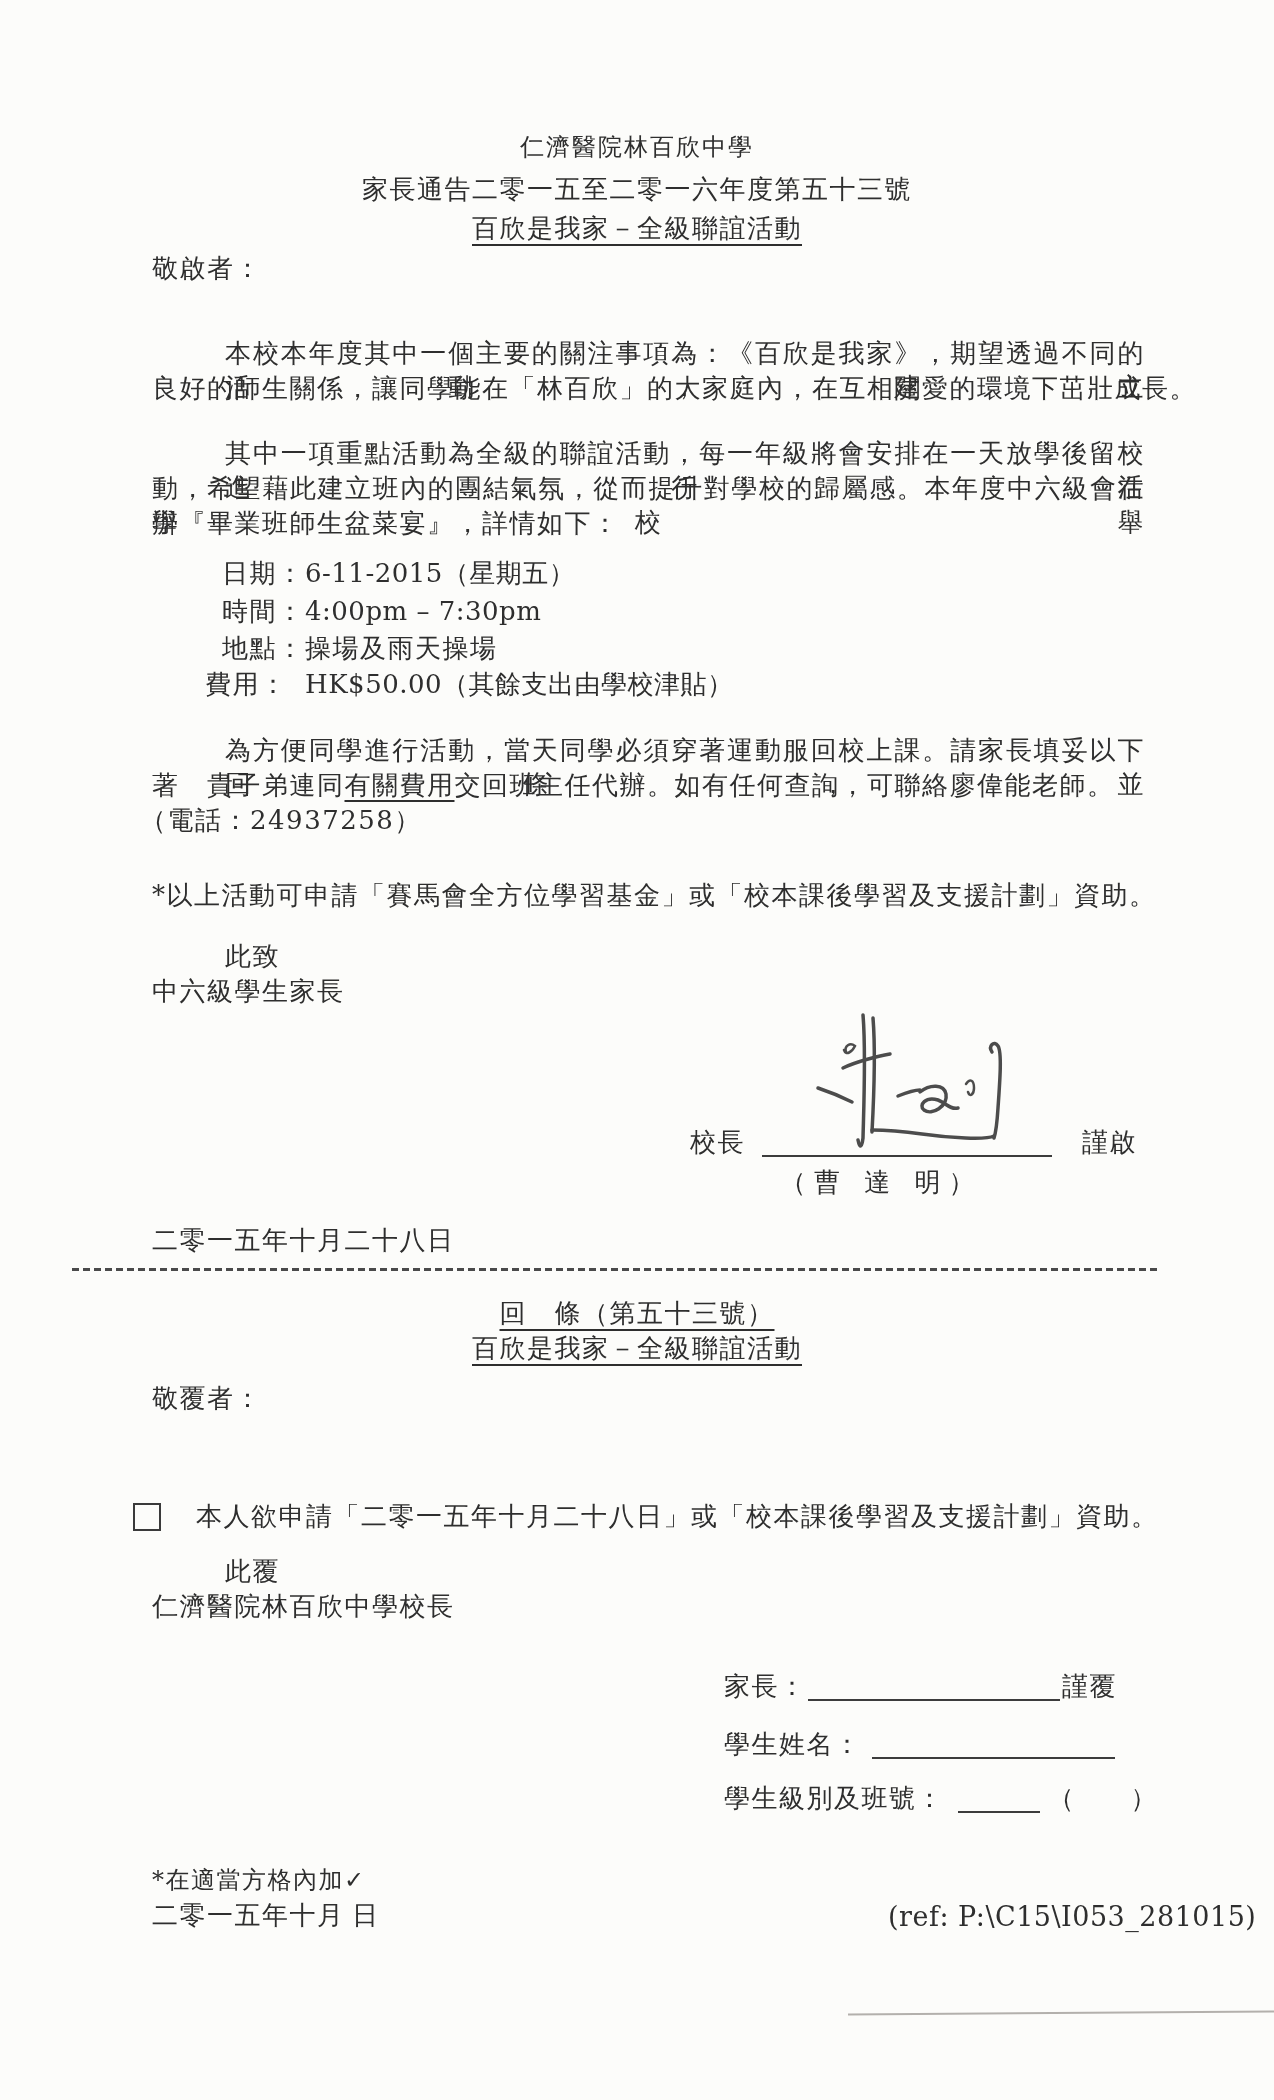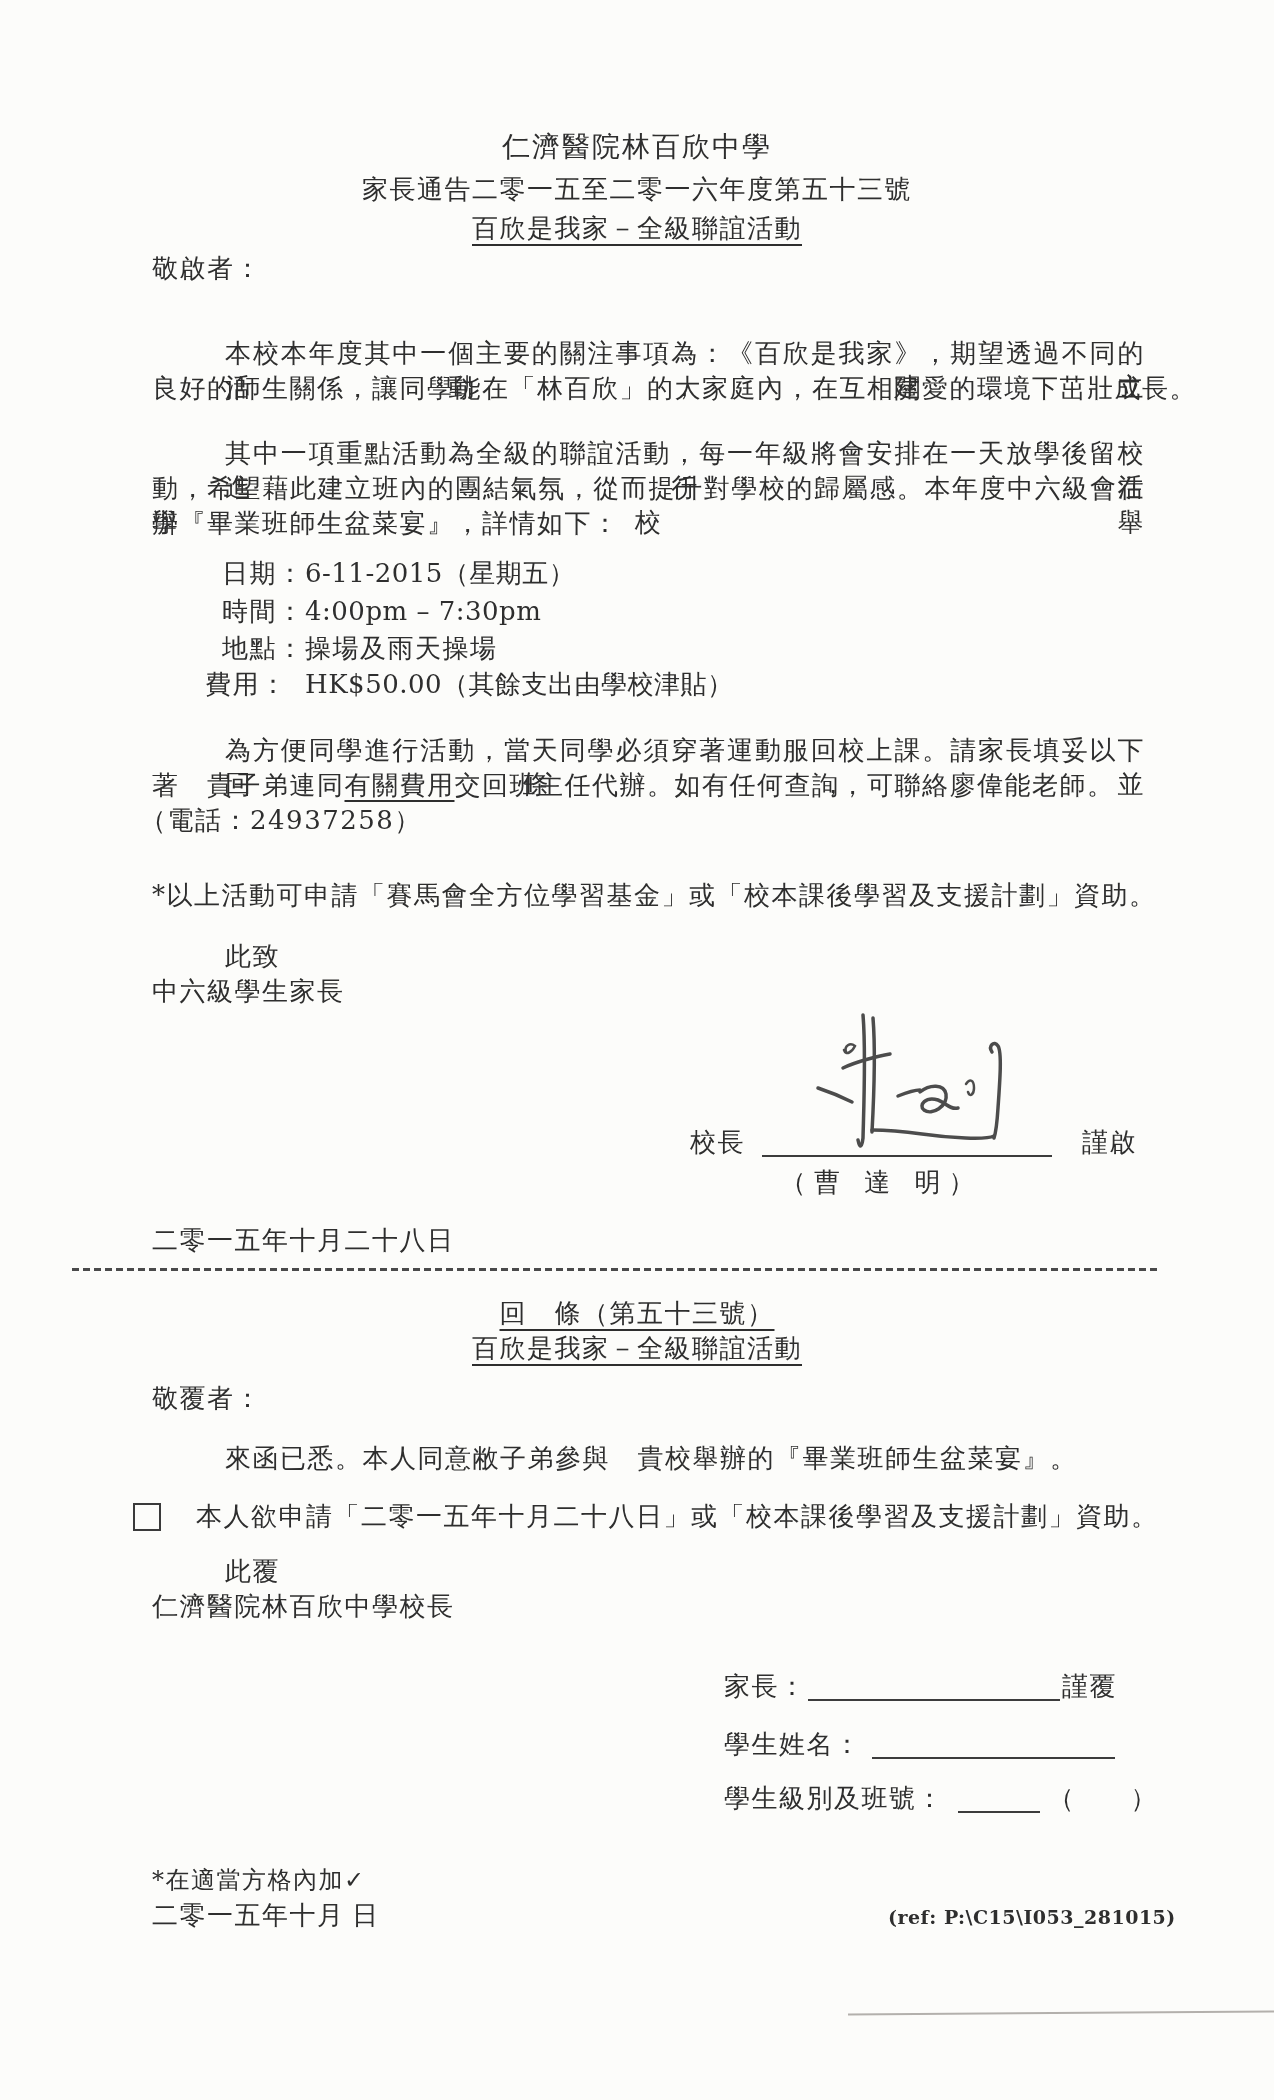--- a/index.html
+++ b/index.html
@@ -18,34 +18,34 @@
     font-size:26px;
     line-height:34px;
     letter-spacing:1.5px;
     white-space:nowrap;
     color:#2e2e2e;
   }
   .center{left:0;width:1274px;text-align:center;}
   .u{text-decoration:underline;text-underline-offset:7px;text-decoration-thickness:1.5px;}
   .just{white-space:normal;text-align:justify;text-align-last:justify;}
   .latin{letter-spacing:0.5px;}
-  .title{font-size:28px;letter-spacing:2px;}
+  .title{font-size:24px;letter-spacing:2px;}
   .ruleline{position:absolute;height:2px;background:#3c3c3c;}
   .dashed{
     position:absolute;height:3px;
     background:repeating-linear-gradient(90deg,#4a4a4a 0 7px,transparent 7px 11px);
   }
   .checkbox{
     position:absolute;width:24px;height:24px;
     border:2px solid #3a3a3a;background:transparent;
   }
   .inline-u{text-decoration:underline;text-underline-offset:6px;text-decoration-thickness:1.5px;}
   .sig{position:absolute;}
   .stray{position:absolute;height:2px;background:#b3b0ac;transform:rotate(-0.4deg);}
-  .refnote{font-size:19px;letter-spacing:0.5px;font-weight:bold;}
+  .refnote{font-size:27px;letter-spacing:0.5px;}
 </style>
 </head>
 <body>
 
 <div class="page">
 
   <div class="line center title" style="top:130px">仁濟醫院林百欣中學</div>
   <div class="line center" style="top:172px">家長通告二零一五至二零一六年度第五十三號</div>
   <div class="line center u" style="top:211px">百欣是我家－全級聯誼活動</div>
 
@@ -97,21 +97,20 @@
   <div class="line" style="left:780px;top:1165px;letter-spacing:8px">（曹 達 明）</div>
 
   <div class="line" style="left:152px;top:1223px">二零一五年十月二十八日</div>
 
   <div class="dashed" style="left:72px;top:1268px;width:1086px"></div>
 
   <div class="line center u" style="top:1296px">回　條（第五十三號）</div>
   <div class="line center u" style="top:1331px">百欣是我家－全級聯誼活動</div>
 
   <div class="line" style="left:152px;top:1381px">敬覆者：</div>
-  <div class="line" style="left:225px;top:1441px">來函已悉。本人同意敝子弟參與　貴校舉辦的『畢業班師生盆菜宴』。</div>
 
   <div class="checkbox" style="left:133px;top:1503px"></div>
   <div class="line" style="left:196px;top:1499px">本人欲申請「二零一五年十月二十八日」或「校本課後學習及支援計劃」資助。</div>
 
   <div class="line" style="left:225px;top:1554px">此覆</div>
   <div class="line" style="left:152px;top:1589px">仁濟醫院林百欣中學校長</div>
 
   <div class="line" style="left:724px;top:1669px">家長：</div>
   <div class="ruleline" style="left:808px;top:1699px;width:252px"></div>
   <div class="line" style="left:1062px;top:1669px">謹覆</div>

